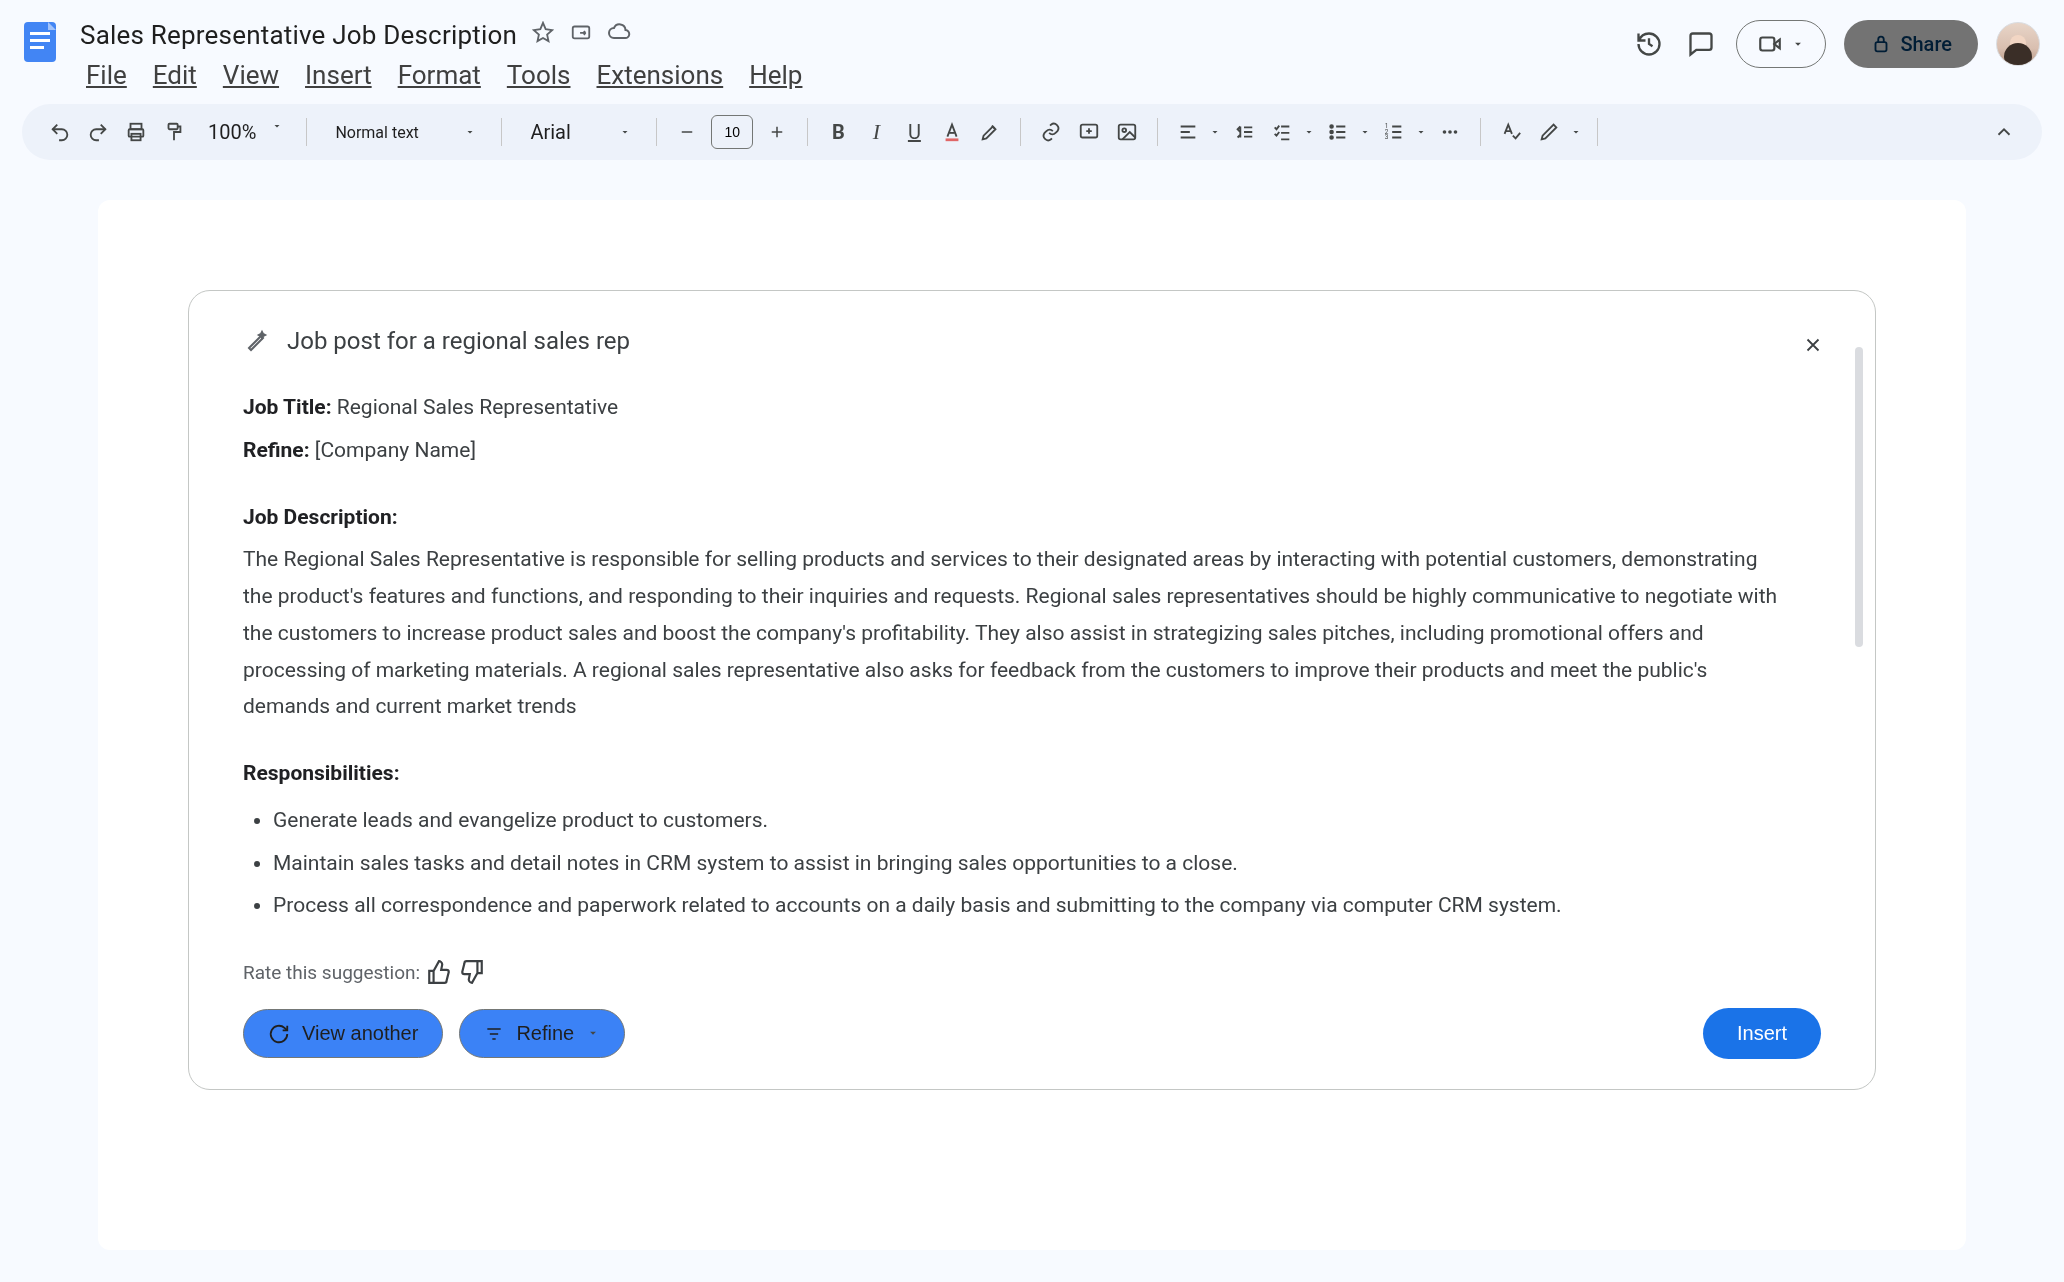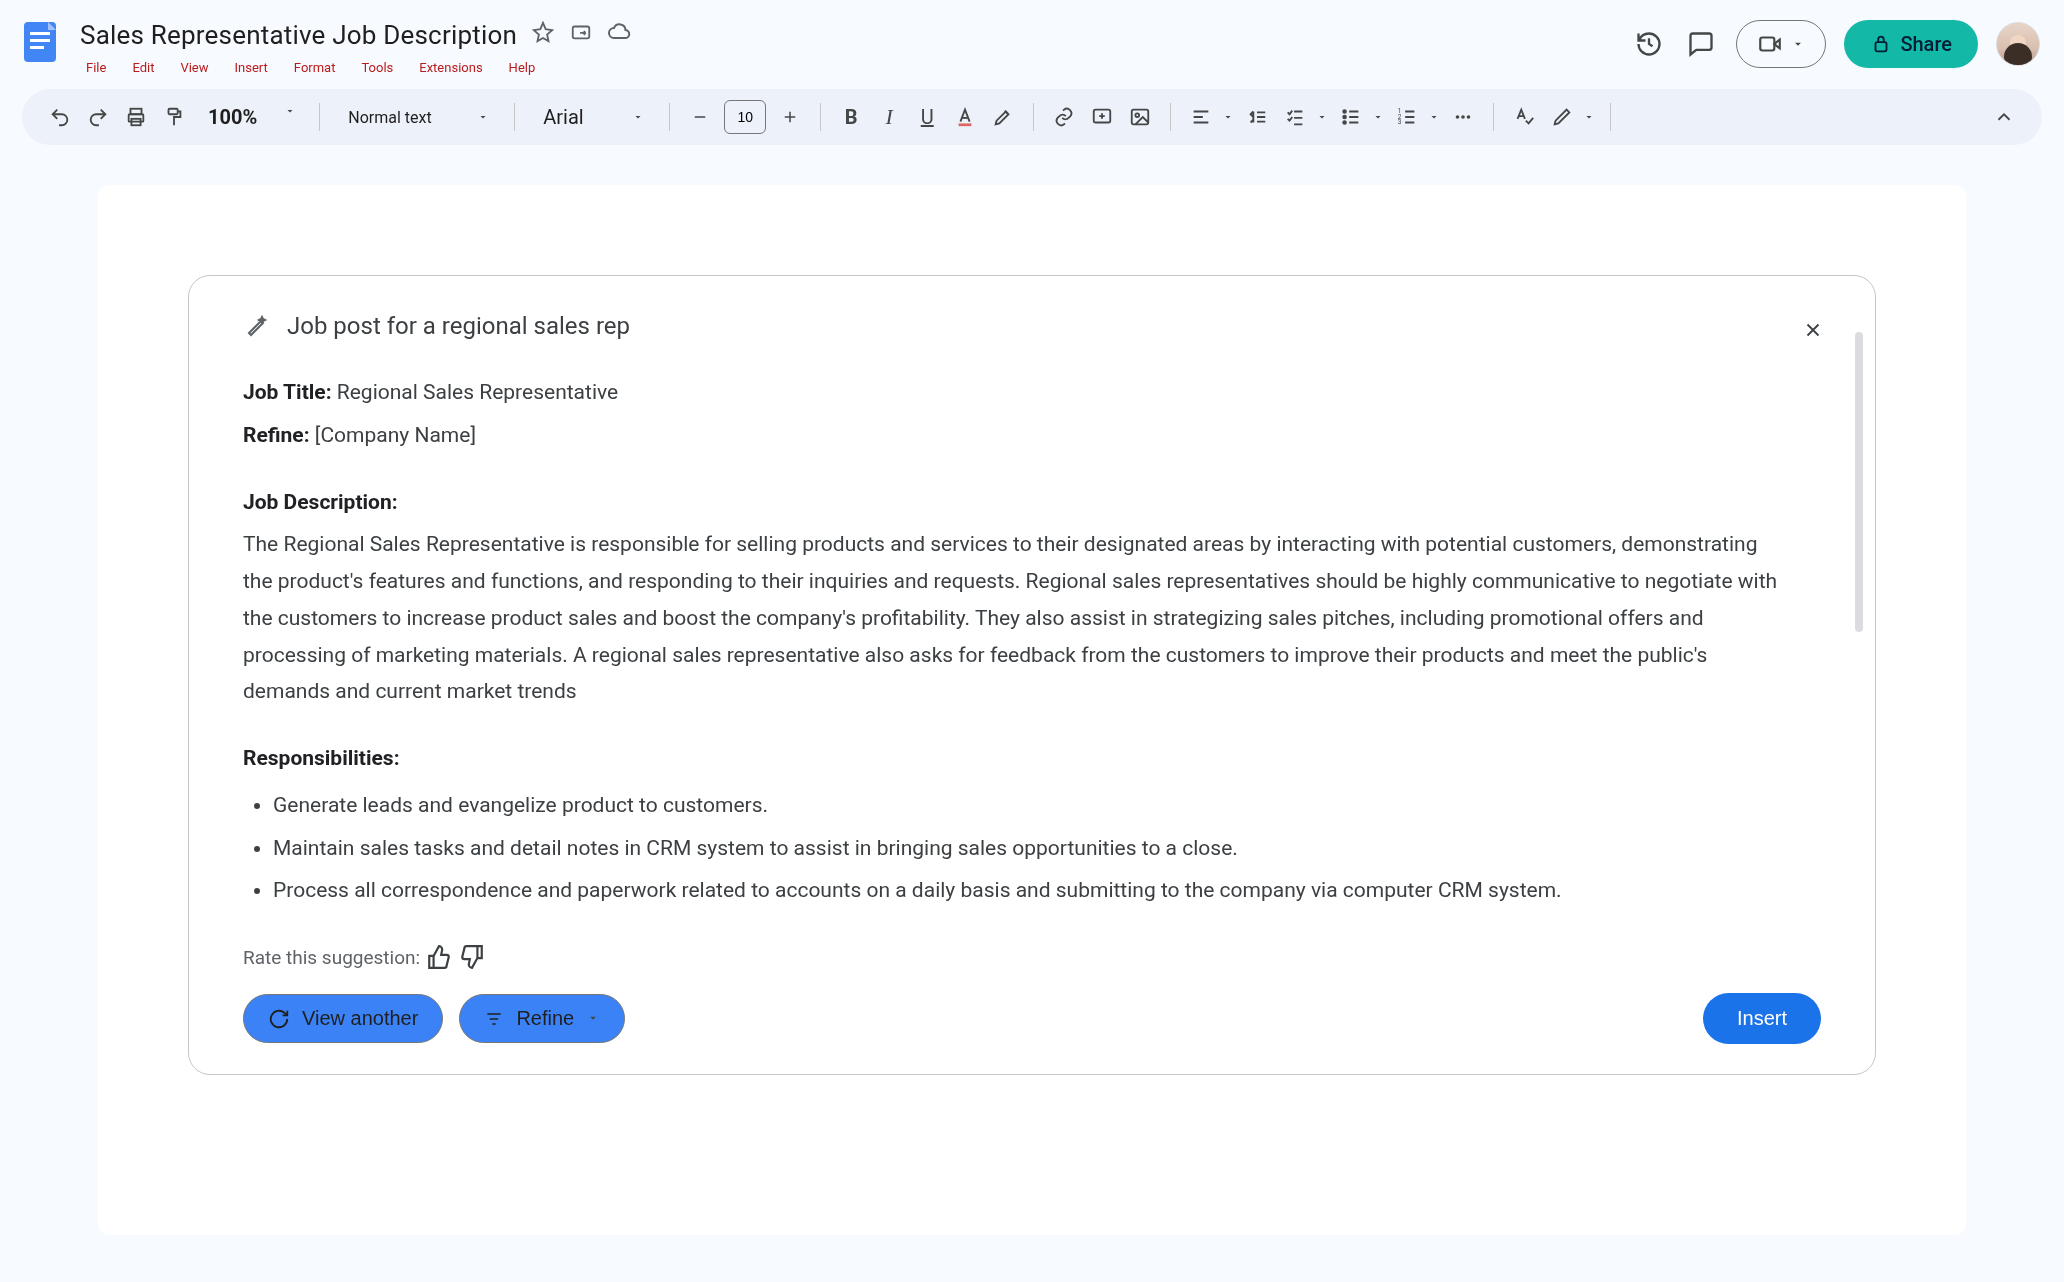--- a/index.html
+++ b/index.html
@@ -50,25 +50,26 @@
     width: 24px; height: 24px;
     color: #5f6368;
     display: inline-flex; align-items: center; justify-content: center;
   }
   .menu-row {
     display: flex;
     gap: 2px;
     padding-top: 4px;
   }
   .menu-item {
-    font-size: 13px;
-    color: #b91c1c;
+    font-size: 26px;
+    color: #404040;
     padding: 6px 12px;
     border-radius: 6px;
     cursor: pointer;
+    text-decoration: underline;
   }
   .header-right {
     display: flex;
     align-items: center;
     gap: 18px;
     padding-top: 10px;
   }
   .hr-icon {
     width: 34px; height: 34px;
     color: #444746;
@@ -79,21 +80,21 @@
     display:flex; align-items:center; gap:8px;
     border: 1px solid #747775;
     border-radius: 30px;
     padding: 10px 20px;
     cursor:pointer;
     background:#fff0;
   }
   .meet-btn .caret { color:#444746; }
   .share-btn {
     display:flex; align-items:center; gap:8px;
-    background:#14b8a6;
+    background:#737373;
     border-radius: 30px;
     padding: 12px 26px;
     cursor:pointer;
     color:#001d35;
     font-size:20px;
     font-weight:500;
   }
   .avatar {
     width: 44px; height: 44px; border-radius: 50%;
     background: linear-gradient(180deg,#e8d5c8 0%, #d9bfb0 60%, #b89a88 100%);
@@ -125,25 +126,24 @@
     display:flex; align-items:center; justify-content:center;
     color:#444746;
     border-radius:6px;
     cursor:pointer;
     padding: 0 4px;
   }
   .tb-sep {
     width:1px; height: 28px; background:#c7c7c7; margin: 0 10px;
   }
   .zoom-sel {
-    display:flex; align-items:flex-start; gap:24px;
+    display:flex; align-items:flex-start; gap:12px;
     font-size:20px; color:#1f1f1f;
     padding: 0 8px 0 14px;
     cursor:pointer;
-    font-weight:bold;
   }
   .style-sel {
     display:flex; align-items:center; gap:18px;
     font-size:16px; color:#1f1f1f;
     padding: 0 10px 0 16px;
     cursor:pointer;
     min-width: 170px;
     justify-content: space-between;
   }
   .font-sel {

